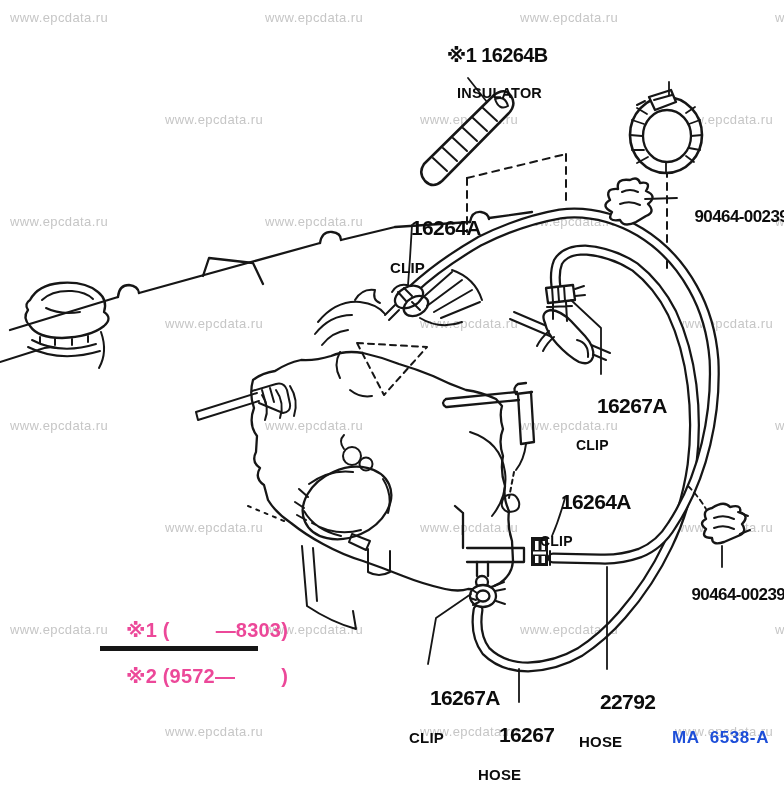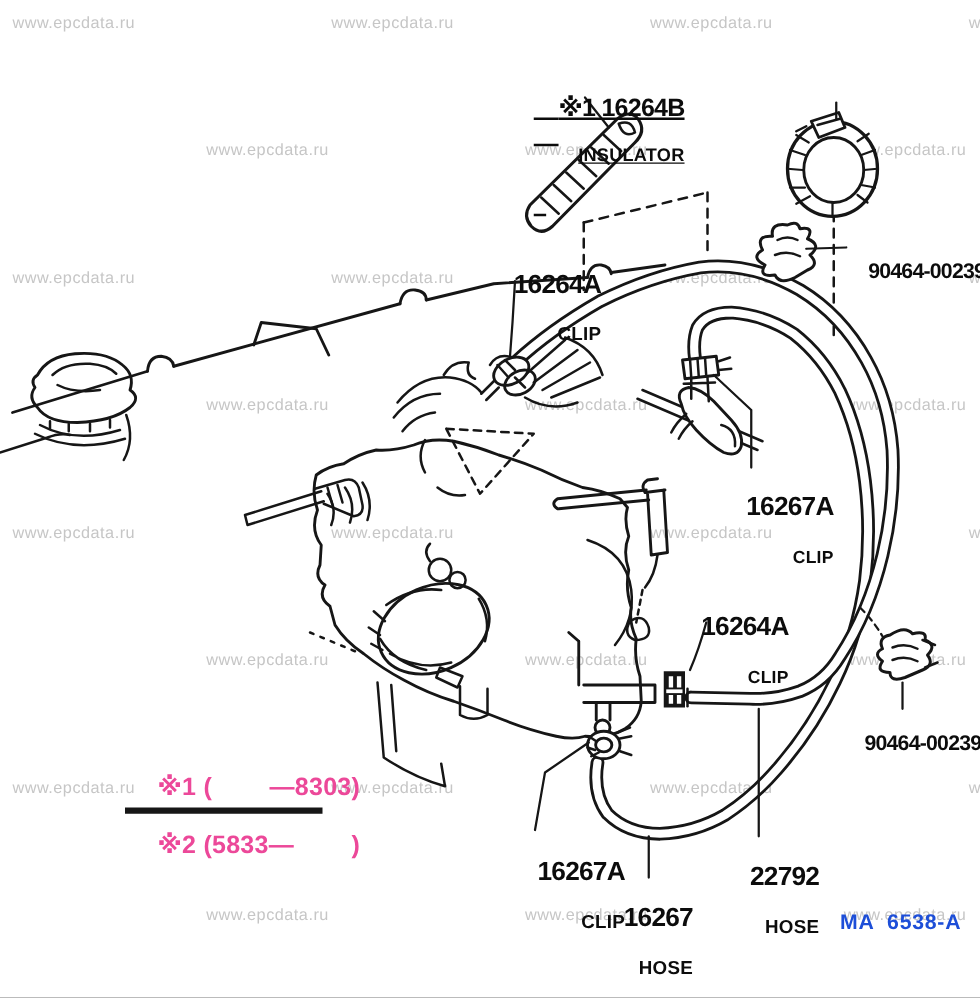--- a/index.html
+++ b/index.html
@@ -9,21 +9,21 @@
   }
   .stage svg{position:absolute;left:0;top:0;}
   .wm{
     position:absolute;font:13px "Liberation Sans","DejaVu Sans",sans-serif;
     letter-spacing:.4px;white-space:nowrap;mix-blend-mode:darken;user-select:none;
   }
   .callout{
     position:absolute;font-weight:700;color:#0c0c0c;line-height:1.04;
     letter-spacing:-0.6px;white-space:pre;
   }
-  .callout .sub{display:block;letter-spacing:.2px;text-align:right;}
+  .callout .sub{display:block;letter-spacing:.2px;}
   .notes{
     position:absolute;font-weight:700;color:#ec4899;white-space:pre;
     letter-spacing:.2px;line-height:23px;
   }
   .figcode{position:absolute;font-weight:700;color:#1d4ed8;white-space:pre;letter-spacing:.6px;}
 </style>
 </head>
 <body>
 
 <div class="stage">
@@ -209,21 +209,21 @@
       <path d="M607,567 L607,669"></path>
       <path d="M519,669 L519,702"></path>
       <path d="M428,664 L436,618 L471,594"></path>
       <path d="M722,546 L722,567"></path>
       <path d="M688,486 Q699,497 706,509" stroke-dasharray="5,4"></path>
     </g>
 
     <rect x="100" y="646" width="158" height="5" fill="#161616" stroke="none"></rect>
   </svg>
 
-  <div class="callout" style="left:427px;top:56px;font-size:20px;text-decoration:underline;">
+  <div class="callout" style="left:427px;top:24px;font-size:20px;">
     <span>※1 16264B</span>
     <span class="sub" style="font-size:14.5px;padding-left:30px;">INSULATOR</span>
   </div>
 
 
   <div class="callout" style="left:678px;top:190px;font-size:17px;">
     <span>90464-00239</span>
   </div>
 
   <div class="callout" style="left:390px;top:195px;font-size:21px;">
@@ -255,18 +255,18 @@
     <span class="sub" style="font-size:15px;">HOSE</span>
   </div>
 
   <div class="callout" style="left:478px;top:702px;font-size:21px;">
     <span>16267</span>
     <span class="sub" style="font-size:15px;">HOSE</span>
   </div>
 
   <div class="notes" style="left:103px;top:596px;font-size:20px;">
     <span>※1 (        —8303)</span><br>
-    <span>※2 (5833—        )</span>
+    <span>※2 (9572—        )</span>
   </div>
 
   <div class="figcode" style="left:672px;top:728px;font-size:17px;">MA  6538-A</div>
 
 </div>
 
 </body></html>

